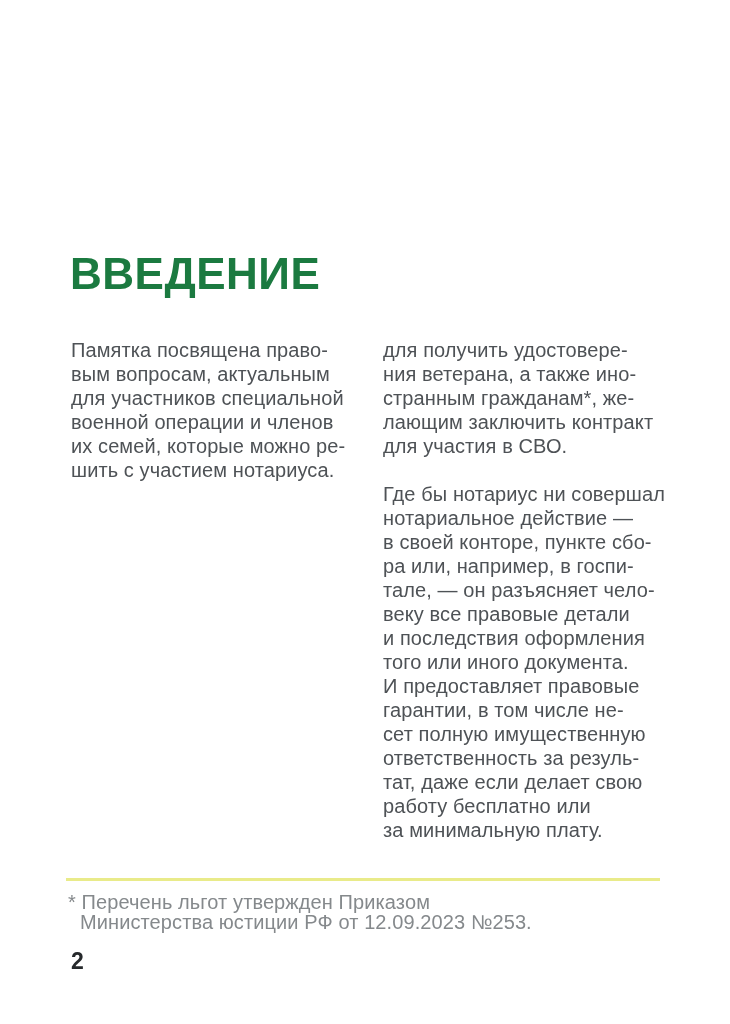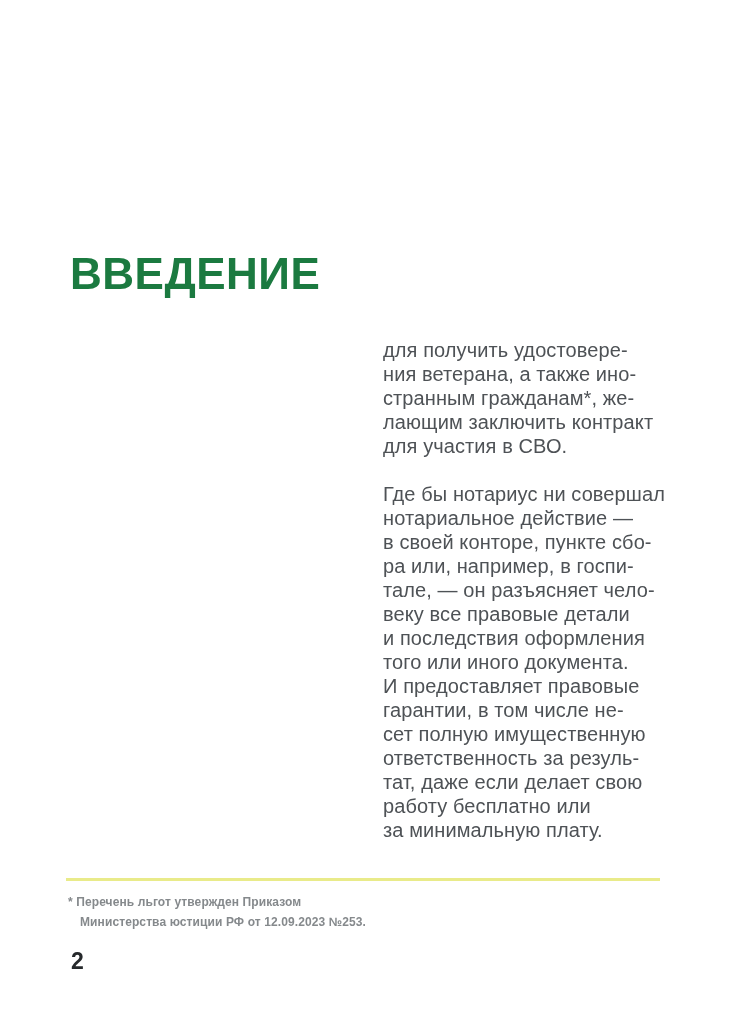--- a/index.html
+++ b/index.html
@@ -56,28 +56,27 @@
     width: 594px;
     height: 3px;
     background: #e9eb8a;
   }
   .footnote {
     position: absolute;
     left: 68px;
     top: 892px;
     margin: 0;
     width: 560px;
-    font-size: 12px;
+    font-size: 20px;
     line-height: 20px;
     color: #85898c;
     white-space: pre-line;
     padding-left: 12px;
     text-indent: -12px;
     letter-spacing: 0.1px;
-    font-weight: bold;
   }
   .page-number {
     position: absolute;
     left: 71px;
     top: 950px;
     font-size: 23px;
     line-height: 1;
     font-weight: 700;
     color: #26292c;
   }
@@ -85,20 +84,26 @@
 </head>
 <body>
 
 <div class="page">
 
   <div class="accent-bar"></div>
 
   <h1 class="title">ВВЕДЕНИЕ</h1>
 
   <div class="col col-left">
+    <p>Памятка посвящена право-
+вым вопросам, актуальным
+для участников специальной
+военной операции и членов
+их семей, которые можно ре-
+шить с участием нотариуса.</p>
   </div>
 
   <div class="col col-right">
     <p>для получить удостовере-
 ния ветерана, а также ино-
 странным гражданам*, же-
 лающим заключить контракт
 для участия в СВО.</p>
     <p>Где бы нотариус ни совершал
 нотариальное действие —

